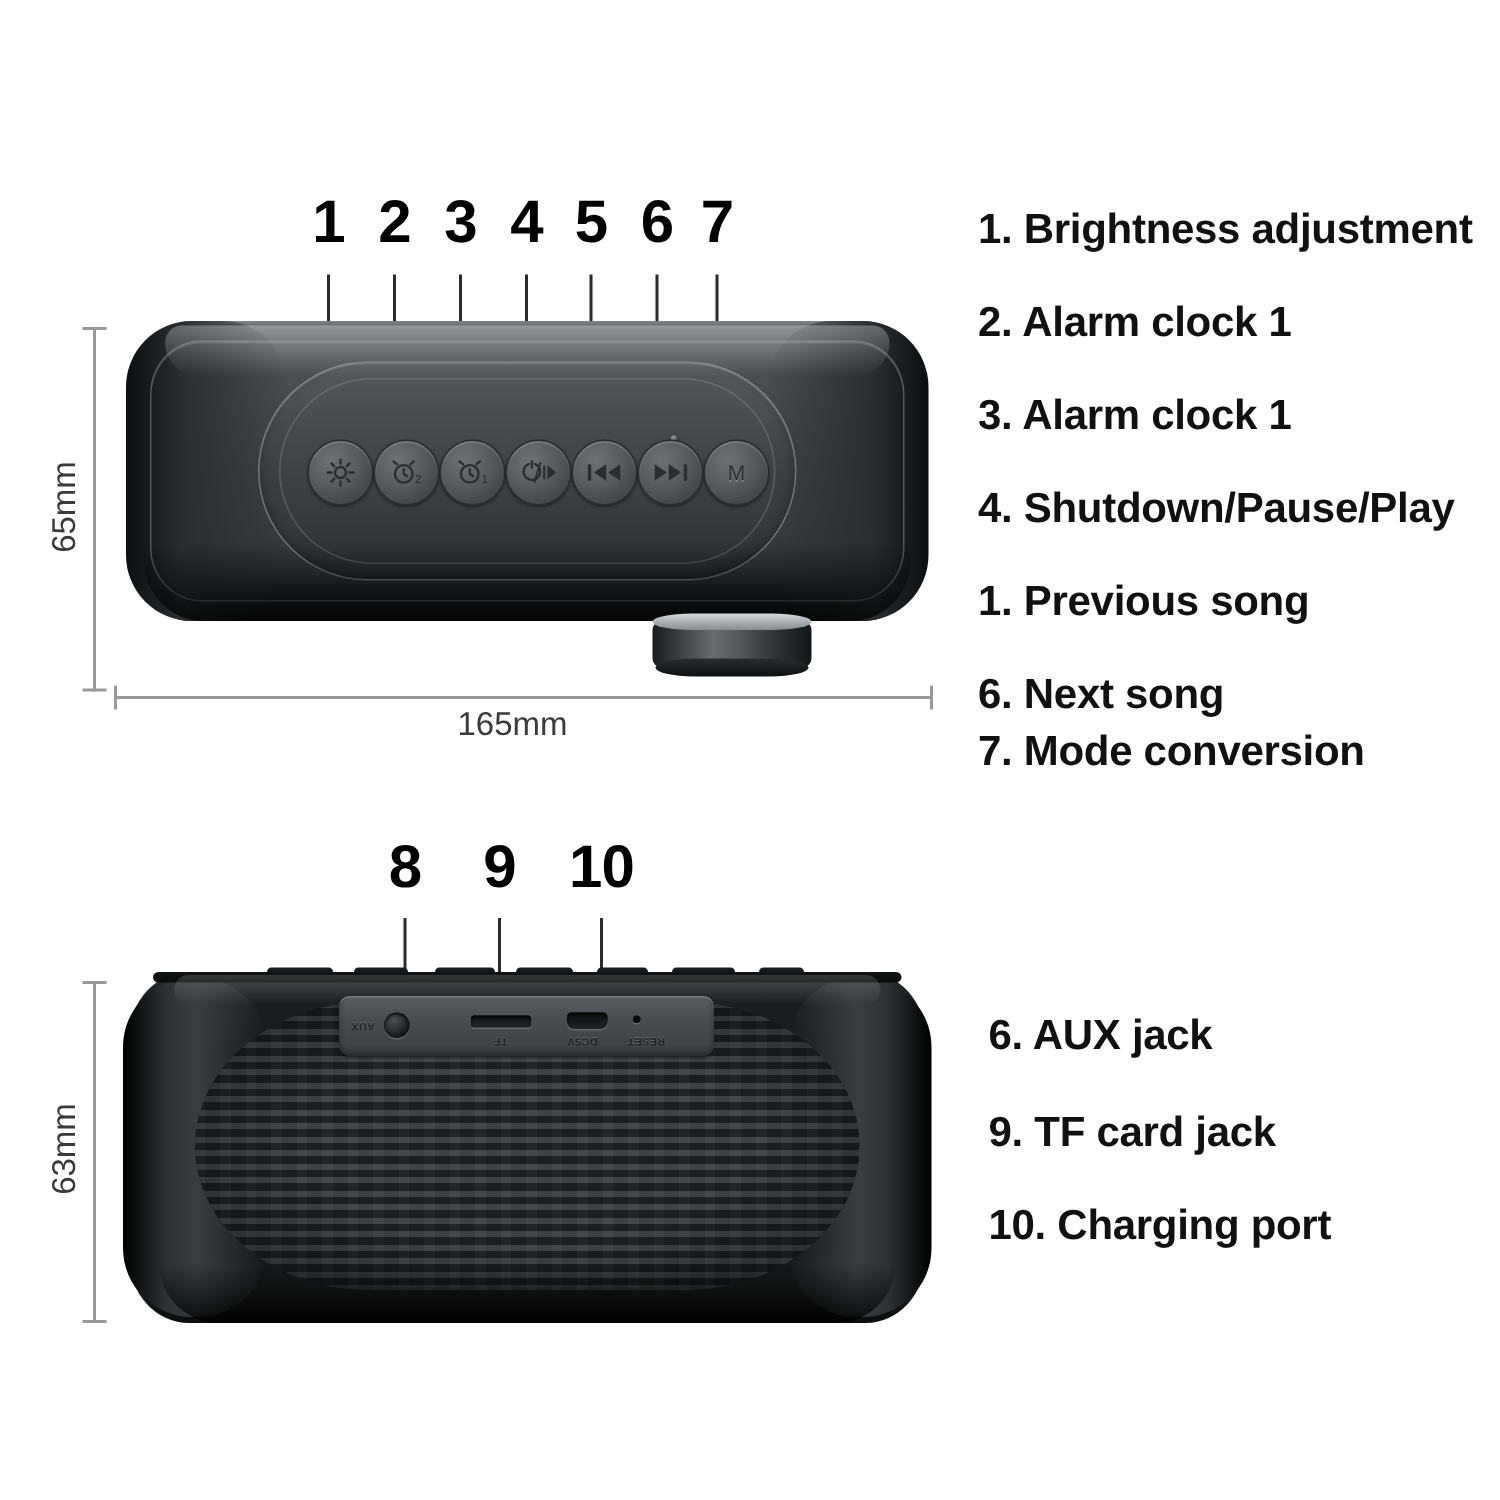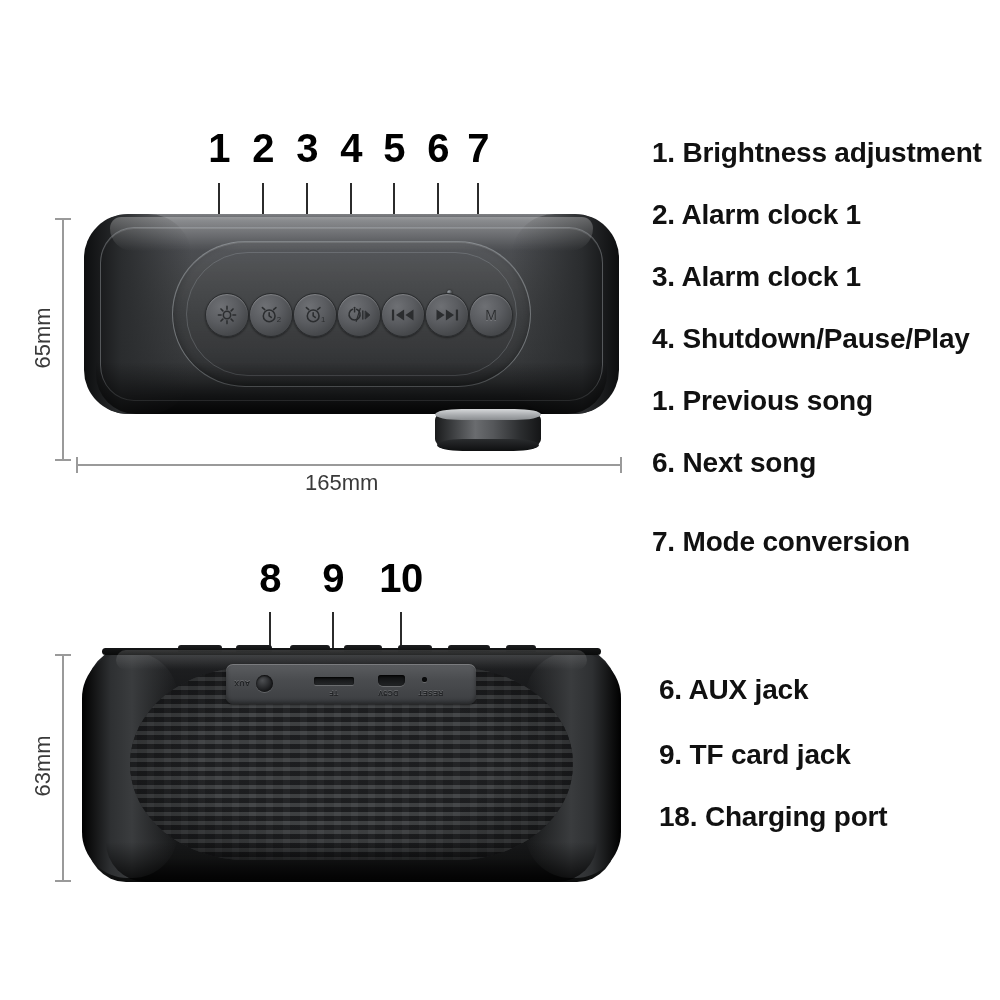--- a/index.html
+++ b/index.html
@@ -397,20 +397,20 @@
     </div>
   </div>
 
   <div class="legend">
     <div class="legend-item" style="left:652px;top:137px;">1. Brightness adjustment</div>
     <div class="legend-item" style="left:652px;top:199px;">2. Alarm clock 1</div>
     <div class="legend-item" style="left:652px;top:261px;">3. Alarm clock 1</div>
     <div class="legend-item" style="left:652px;top:323px;">4. Shutdown/Pause/Play</div>
     <div class="legend-item" style="left:652px;top:385px;">1. Previous song</div>
     <div class="legend-item" style="left:652px;top:447px;">6. Next song</div>
-    <div class="legend-item" style="left:652px;top:526px;">7. Mode conversion</div>
+    <div class="legend-item" style="left:652px;top:485px;">7. Mode conversion</div>
 
     <div class="legend-item" style="left:659px;top:674px;">6. AUX jack</div>
     <div class="legend-item" style="left:659px;top:739px;">9. TF card jack</div>
-    <div class="legend-item" style="left:659px;top:801px;">18. Charging port</div>
+    <div class="legend-item" style="left:659px;top:801px;">10. Charging port</div>
   </div>
 
 </div>
 
 </body></html>

